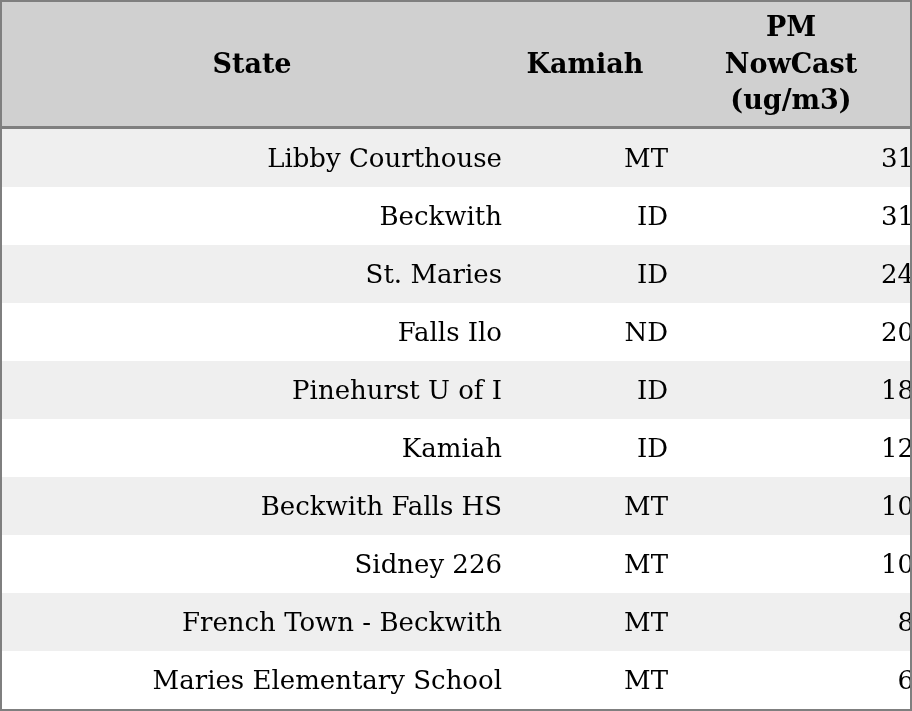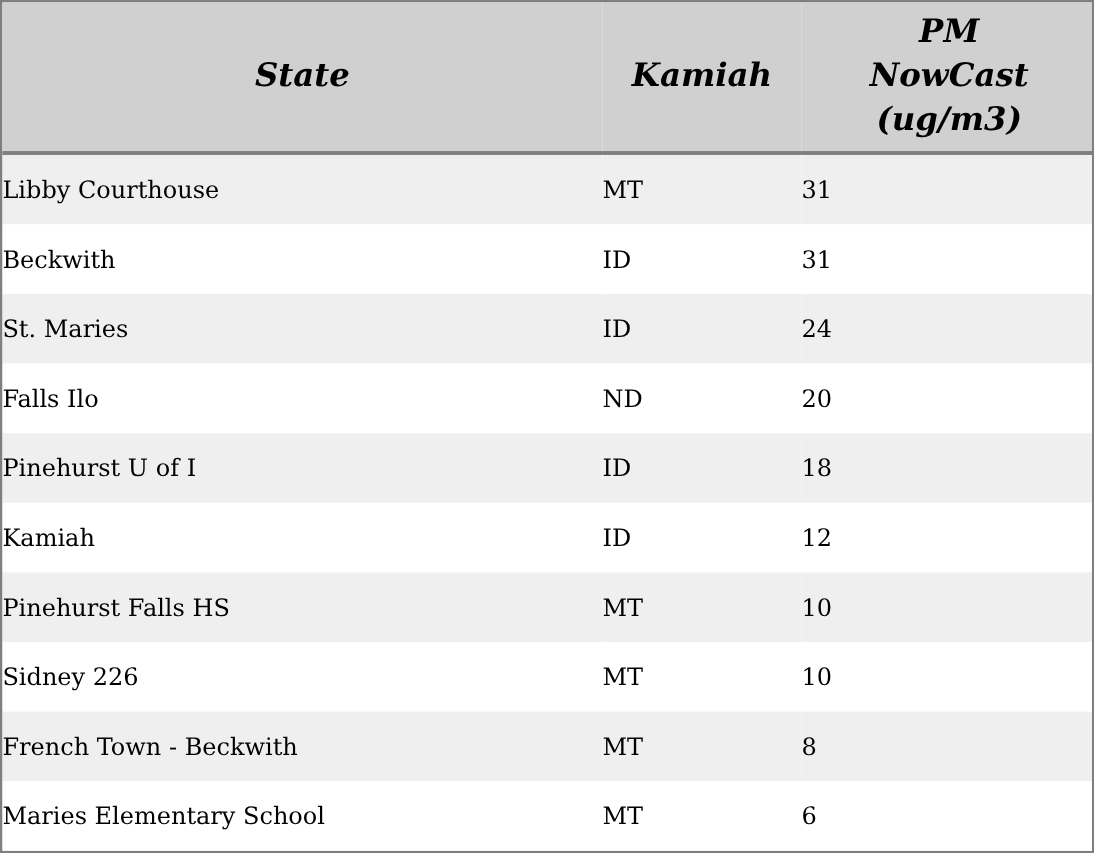--- a/index.html
+++ b/index.html
@@ -29,29 +29,28 @@
     height: 124px;
     font-size: 27px;
     font-weight: bold;
     text-align: center;
     vertical-align: middle;
     line-height: 1.35;
     padding: 0;
   }
   thead th .hdr-inner {
     display: inline-block;
-    font-style: italic;
   }
   thead th.col-pm .hdr-inner {
     max-width: 176px;
   }
   tbody td {
     height: 55px;
-    font-size: 20px;
-    text-align: left;
+    font-size: 26px;
+    text-align: right;
     vertical-align: middle;
     padding: 0;
     white-space: nowrap;
   }
   tbody tr.row-odd  { background: #efefef; }
   tbody tr.row-even { background: #ffffff; }
 </style>
 </head>
 <body>
 
@@ -100,21 +99,21 @@
           <td>Pinehurst U of I</td>
           <td>ID</td>
           <td>18</td>
         </tr>
         <tr class="row-even">
           <td>Kamiah</td>
           <td>ID</td>
           <td>12</td>
         </tr>
         <tr class="row-odd">
-          <td>Pinehurst Falls HS</td>
+          <td>Beckwith Falls HS</td>
           <td>MT</td>
           <td>10</td>
         </tr>
         <tr class="row-even">
           <td>Sidney 226</td>
           <td>MT</td>
           <td>10</td>
         </tr>
         <tr class="row-odd">
           <td>French Town - Beckwith</td>

